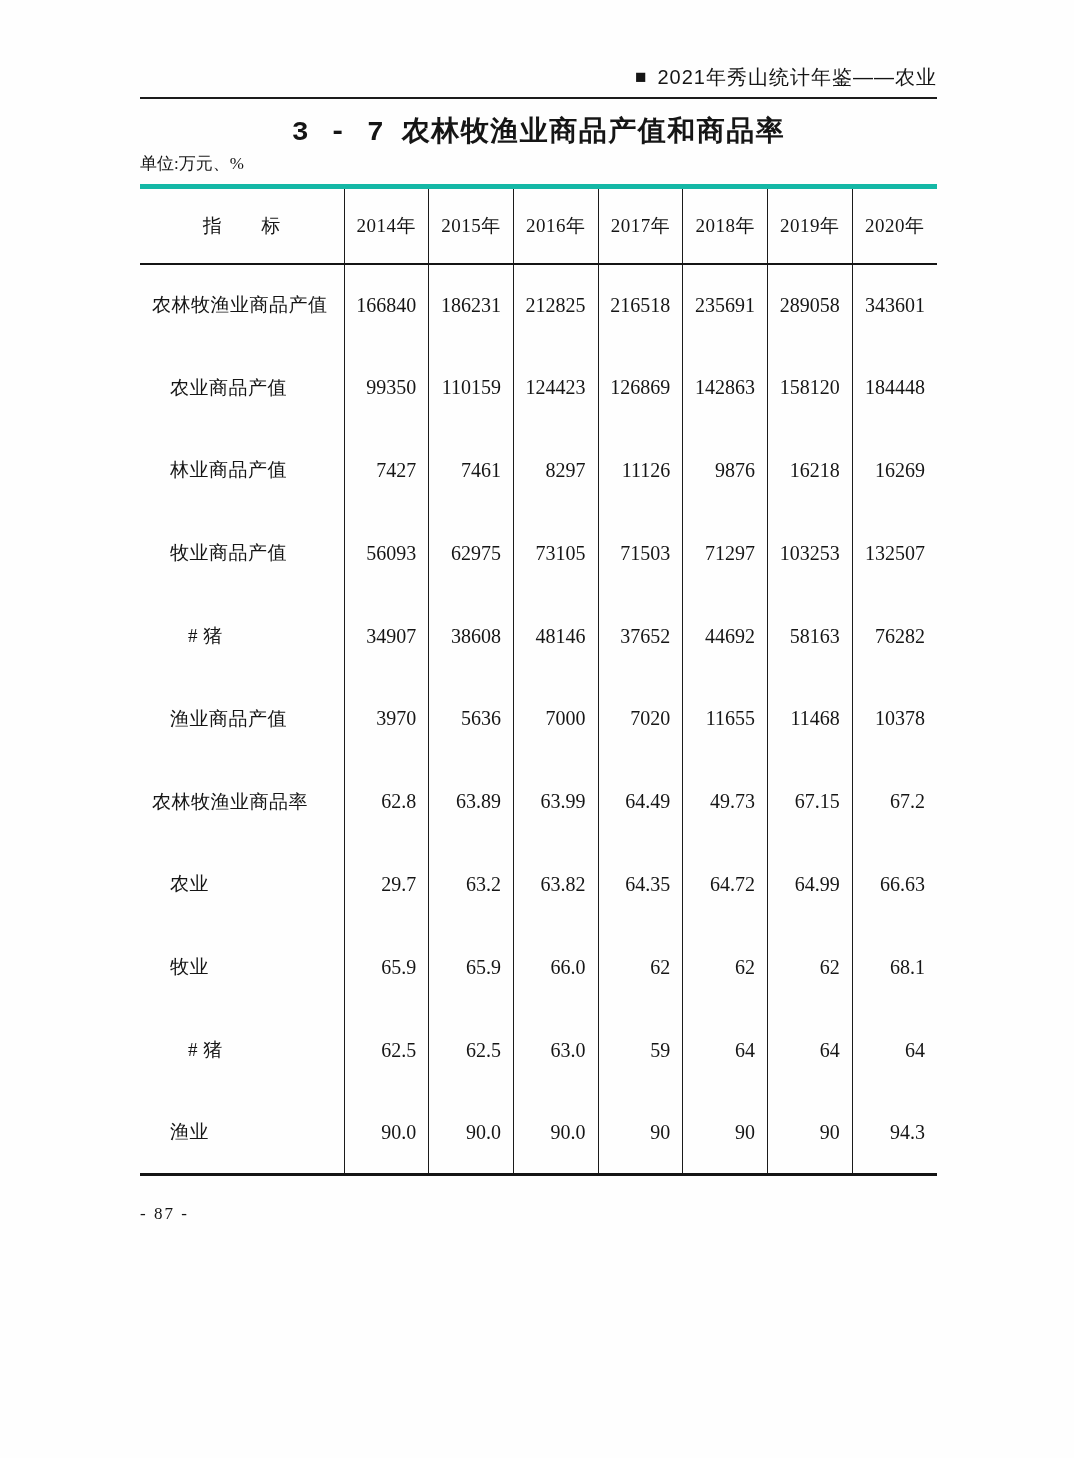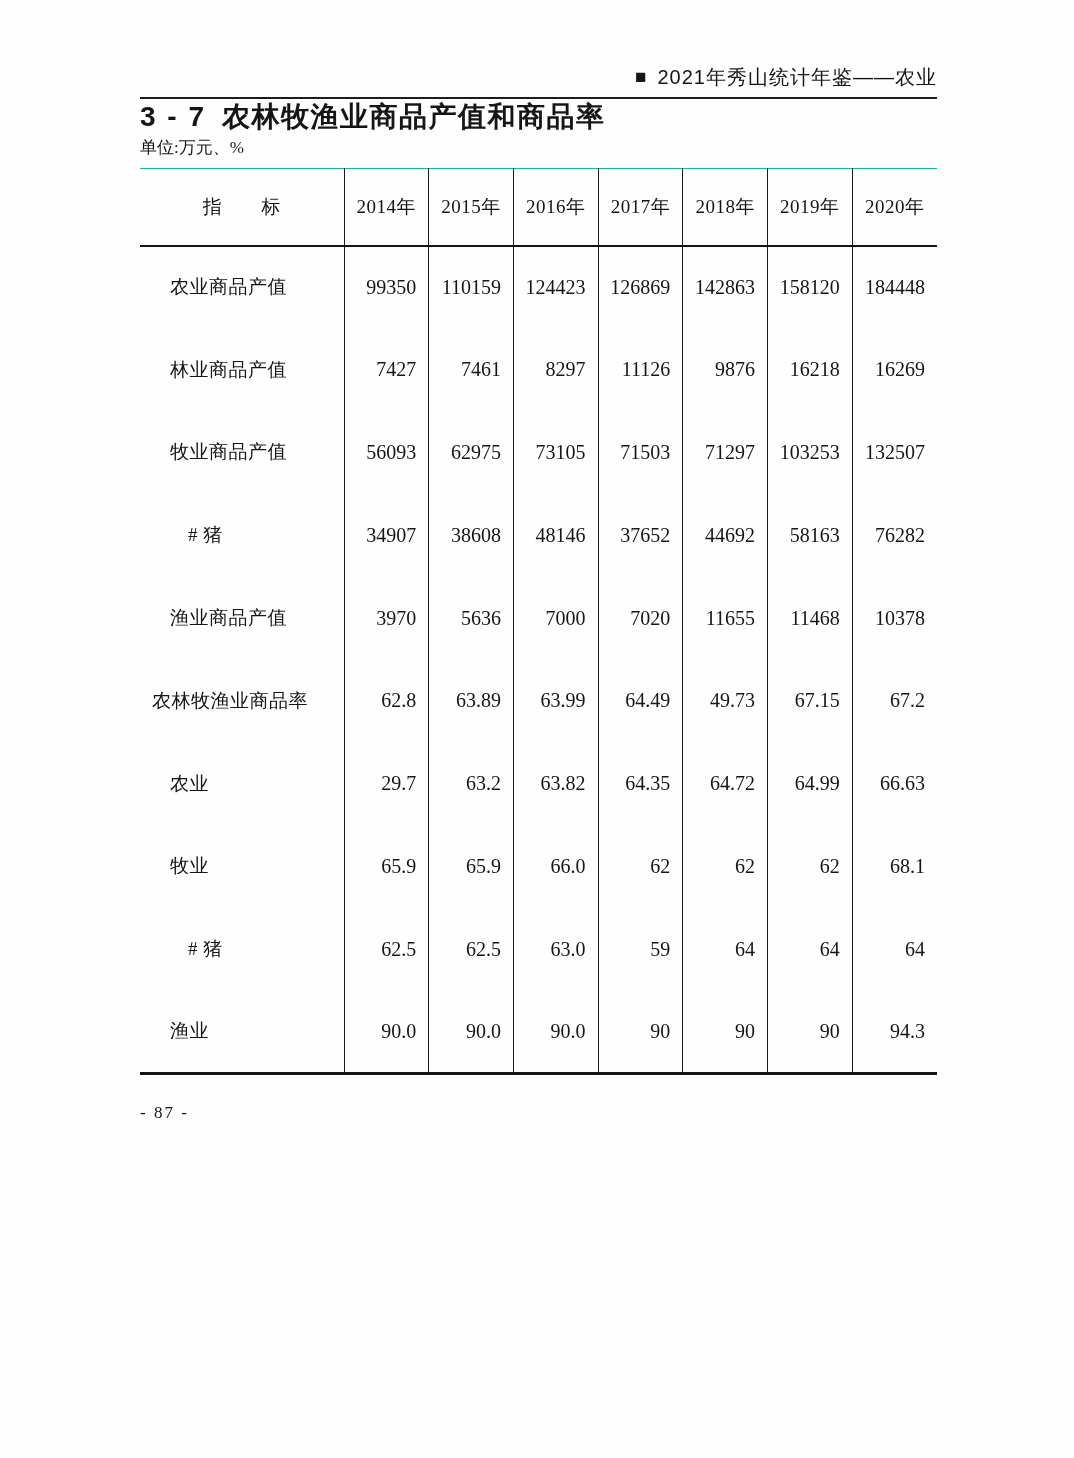--- a/index.html
+++ b/index.html
@@ -26,22 +26,23 @@
   }
   .page-header .marker {
     display: inline-block;
     font-size: 19px;
     margin-right: 10px;
     transform: translateY(-1px);
   }
 
   
   .title {
-    text-align: left;
-    font-family: Liberation Sans, sans-serif;
+    margin-top: 16px;
+    text-align: center;
+    font-family: Liberation Mono, monospace;
     font-weight: bold;
     font-size: 28px;
     line-height: 36px;
     letter-spacing: 1.5px;
   }
   .title .title-num { margin-right: 16px; letter-spacing: 2px; }
 
   
   .unit-note {
     margin-top: 2px;
@@ -50,21 +51,21 @@
     line-height: 22px;
     padding-right: 12px;
   }
 
   
   table.stat-table {
     margin-top: 9px;
     width: 797px;
     table-layout: fixed;
     border-collapse: collapse;
-    border-top: 1px solid #14b8a6;
+    border-top: 5px solid #14b8a6;
     border-bottom: 3px solid #141414;
   }
   col.c-indicator { width: 204px; }
   .stat-table th, .stat-table td {
     border-left: 1.5px solid #1b1b1b;
     vertical-align: middle;
     font-weight: normal;
   }
   .stat-table th:first-child, .stat-table td:first-child { border-left: none; }
   .stat-table thead th {
@@ -129,20 +130,30 @@
           <th>2015年</th>
           <th>2016年</th>
           <th>2017年</th>
           <th>2018年</th>
           <th>2019年</th>
           <th>2020年</th>
         </tr>
       </thead>
       <tbody>
           <tr>
+    <td class="indicator indent-0">农林牧渔业商品产值</td>
+  <td class="num">166840</td>
+            <td class="num">186231</td>
+            <td class="num">212825</td>
+            <td class="num">216518</td>
+            <td class="num">235691</td>
+            <td class="num">289058</td>
+            <td class="num">343601</td>
+          </tr>
+          <tr>
     <td class="indicator indent-1">农业商品产值</td>
   <td class="num">99350</td>
             <td class="num">110159</td>
             <td class="num">124423</td>
             <td class="num">126869</td>
             <td class="num">142863</td>
             <td class="num">158120</td>
             <td class="num">184448</td>
           </tr>
           <tr>

